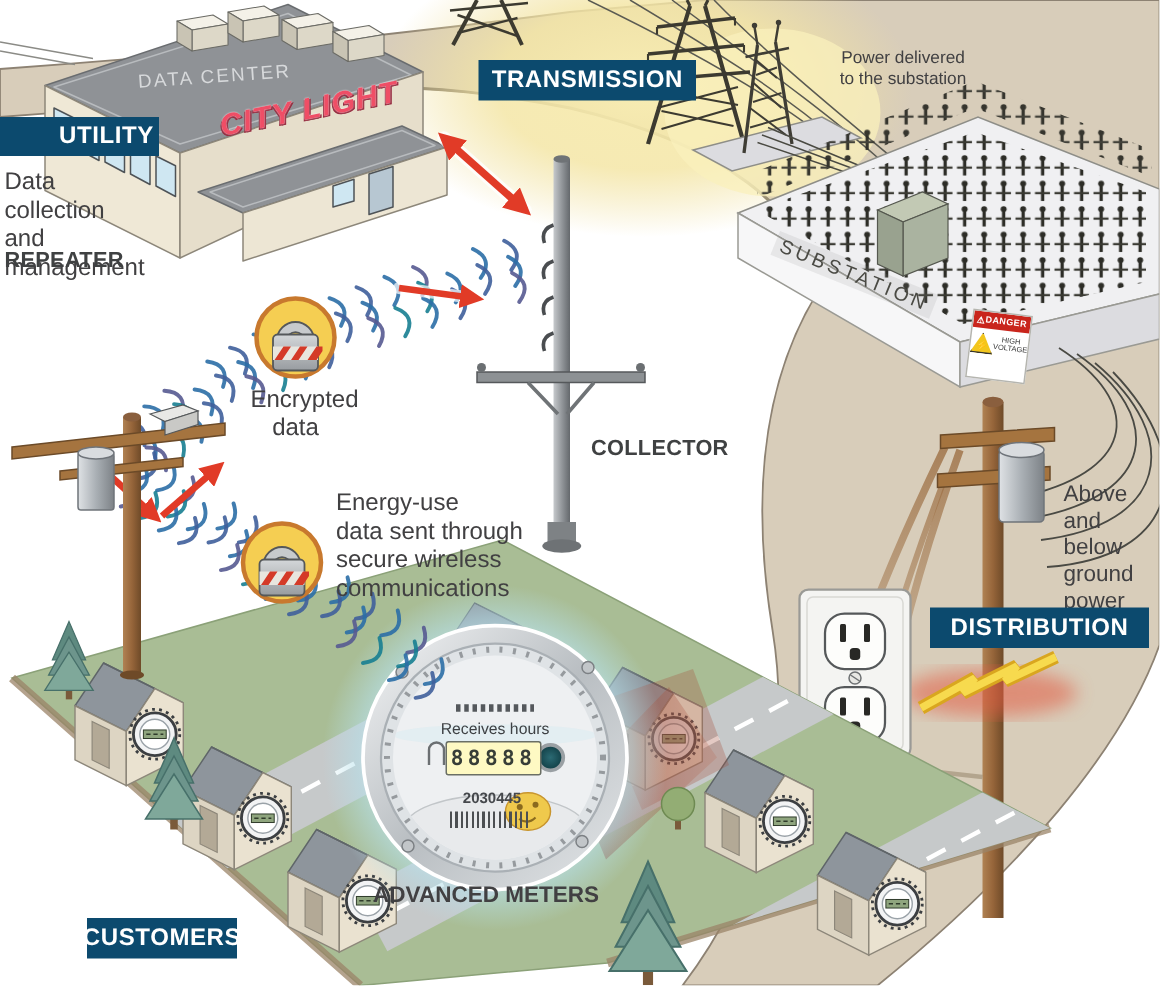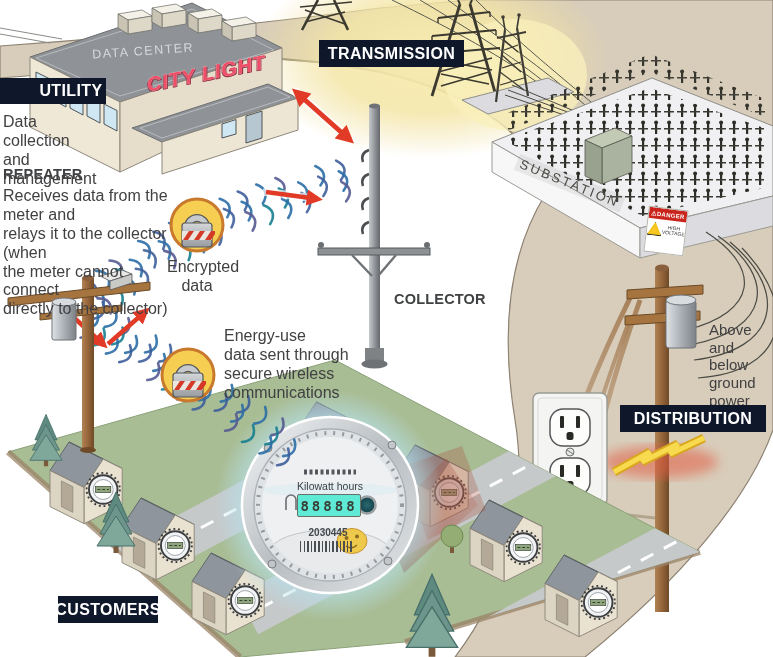--- a/index.html
+++ b/index.html
@@ -3,41 +3,41 @@
 <meta charset="utf-8">
 <style>
   html,body{margin:0;padding:0;background:#fff;}
   #stage{position:relative;width:773px;height:657px;overflow:hidden;background:#fff;
          font-family:"Liberation Sans",sans-serif;}
   svg{position:absolute;left:0;top:0;}
   .t{position:absolute;font-family:"Liberation Sans",sans-serif;color:#414042;
      font-size:16px;line-height:1.18;white-space:pre-line;z-index:5;}
   .h{font-size:14.5px;font-weight:600;letter-spacing:.2px;color:#3f4142;}
   .ctr{text-align:center;}
-  .lbl{position:absolute;background:#0f172a;color:#fff;display:flex;align-items:center;
+  .lbl{position:absolute;background:#0c4a6e;color:#fff;display:flex;align-items:center;
        justify-content:center;font-weight:600;font-size:16px;letter-spacing:.4px;z-index:6;
        font-family:"Liberation Sans",sans-serif;}
   .roofsign{position:absolute;z-index:5;color:#d7d9db;font-size:12.5px;letter-spacing:1.5px;
        transform:rotate(-4deg);}
   .neonsign{position:absolute;z-index:5;color:#ef4e66;font-size:20px;font-weight:bold;
        font-style:italic;letter-spacing:1px;transform:rotate(-11deg);
        text-shadow:0 0 1px #fff,1px 1px 0 #93253a,-1px 1px 0 #93253a;}
   .substn{position:absolute;z-index:5;color:#4a4a44;font-size:13px;letter-spacing:2.5px;
        transform:rotate(22deg);transform-origin:left top;background:rgba(140,140,140,.15);
        padding:1px 4px;}
   #danger{position:absolute;left:646px;top:208px;width:38px;height:44px;z-index:6;
        background:#fff;border:1.5px solid #b5b5af;transform:rotate(7deg);overflow:hidden;}
   #danger .dhead{background:#C9251C;color:#fff;font-size:6px;font-weight:bold;height:11px;
        display:flex;align-items:center;justify-content:center;letter-spacing:.3px;}
   #danger .dbody{display:flex;align-items:center;justify-content:space-around;padding-top:3px;}
   #danger .tri{width:14px;height:12px;background:#F2C61D;
        clip-path:polygon(50% 0,100% 100%,0 100%);font-size:7px;display:flex;
        align-items:flex-end;justify-content:center;color:#222;border:1px solid #333;}
   #danger .dtxt{font-size:5px;line-height:1.1;color:#333;white-space:pre-line;text-align:center;}
-  #lcd{position:absolute;left:297px;top:494px;width:62px;height:21px;background:#5eead4;
+  #lcd{position:absolute;left:297px;top:494px;width:62px;height:21px;background:#fef9c3;
        border:1.5px solid #6a6f65;border-radius:2px;z-index:6;display:flex;align-items:center;
        justify-content:center;}
   #lcd span{font-family:"DejaVu Sans Mono",monospace;font-size:14px;font-weight:bold;
        letter-spacing:3px;color:#373d37;}
   #barcode{position:absolute;left:300px;top:541px;width:53px;height:11px;z-index:6;
        background:repeating-linear-gradient(90deg,#4c4f52 0 1.5px,transparent 1.5px 3.6px);}
 </style>
 </head>
 <body>
 
@@ -469,46 +469,44 @@
 
 <div class="lbl" style="left:0;top:78px;width:70px;height:26px;padding-left:36px;">
       <span>UTILITY</span>
     </div>
 <div class="lbl" style="left:319px;top:40px;width:145px;height:27px;">
       <span>TRANSMISSION</span>
     </div>
 <div class="lbl" style="left:620px;top:405px;width:146px;height:27px;align-items:center;">
       <span>DISTRIBUTION</span>
     </div>
-<div class="lbl" style="left:58px;top:596px;width:100px;height:27px;">
+<div class="lbl" style="left:58px;top:612px;width:100px;height:27px;">
       <span>CUSTOMERS</span>
     </div>
 
 <div class="roofsign" style="left:92px;top:44px;">DATA CENTER</div>
 <div class="neonsign" style="left:146px;top:62px;">CITY LIGHT</div>
 
 <div class="t" style="left:3px;top:113px;width:90px;">Data
 collection and
 management</div>
 
 <div class="t h" style="left:3px;top:166px;">REPEATER</div>
-<div class="t" style="left:3px;top:187px;width:180px;">Receives data from the meter and
-relays it to the collector (when
-the meter cannot connect
-directly to the collector)</div>
 
 <div class="t ctr" style="left:167px;top:258px;width:60px;">Encrypted
 data</div>
 <div class="t" style="left:224px;top:327px;width:125px;">Energy-use
 data sent through
 secure wireless
 communications</div>
 
 <div class="t h" style="left:394px;top:263px;margin-top:28px;">COLLECTOR</div>
 
+<div class="t ctr" style="left:550px;top:33px;width:104px;font-size:11.5px;">Power delivered
+to the substation</div>
 <div class="substn" style="left:520px;top:154px;">SUBSTATION</div>
 
 <div id="danger">
   <div class="dhead">
         <span>⚠</span>
         <span>DANGER</span>
       </div>
   <div class="dbody">
     <span class="tri">
           <span>⚡</span>
@@ -517,21 +515,22 @@
 VOLTAGE</span>
   </div>
 </div>
 
 <div class="t" style="left:709px;top:321px;width:62px;font-size:15px;">Above
 and below
 ground
 power
 lines</div>
 
-
-<div class="t ctr" style="left:280px;top:480px;width:100px;font-size:10.5px;color:#3e4144;z-index:6;">Kilowatt hours</div>
+<div class="t ctr" style="left:234px;top:588px;width:180px;font-size:15px;font-weight:600;">ADVANCED METERS</div>
+
+<div class="t ctr" style="left:280px;top:480px;width:100px;font-size:10.5px;color:#3e4144;z-index:6;">Receives hours</div>
 <div id="lcd">
       <span>88888</span>
     </div>
 <div class="t ctr" style="left:292px;top:527px;width:72px;font-size:10px;font-weight:bold;color:#45484c;z-index:6;">2030445</div>
 <div id="barcode"></div>
 
 </div>
 
 </body></html>

